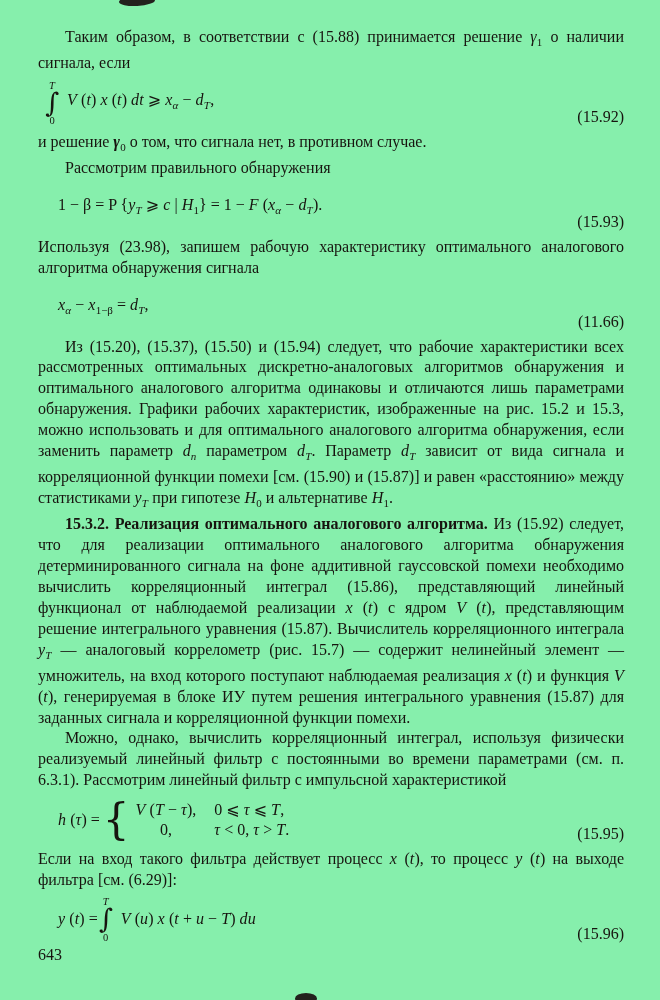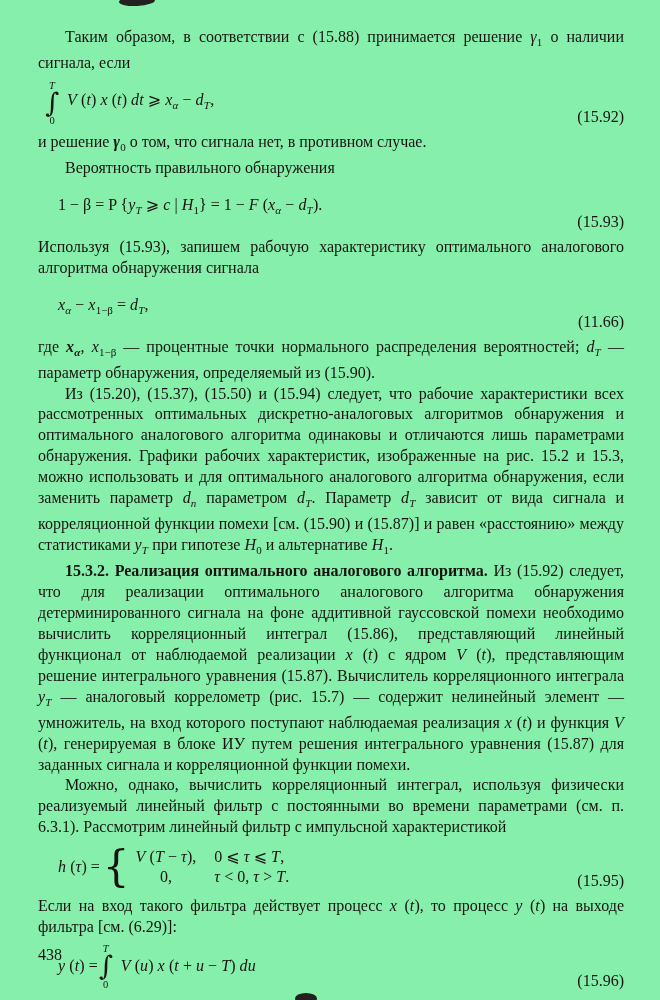--- a/index.html
+++ b/index.html
@@ -45,39 +45,38 @@
           <span class="lim ital">T</span>
           <span class="sign">∫</span>
           <span class="lim">0</span>
         </span>
         <span>&nbsp;<i>V</i> (<i>t</i>) <i>x</i> (<i>t</i>) <i>dt</i> ⩾ <i>x<sub>α</sub></i> − <i>d<sub>T</sub></i>,</span>
       </span>
       <span class="num">(15.92)</span>
     </div>
 
     <p class="body">и решение <b><i>γ</i></b><sub>0</sub> о том, что сигнала нет, в противном случае.</p>
-    <p class="body ind">Вероятность правильного обнаружения</p>
+    <p class="body ind">Рассмотрим правильного обнаружения</p>
 
     <div class="eq">
       <span class="ebody">
         <span>1 − β = P {<i>y<sub>T</sub></i> ⩾ <i>c</i> | <i>H</i><sub>1</sub>} = 1 − <i>F</i> (<i>x<sub>α</sub></i> − <i>d<sub>T</sub></i>).</span>
       </span>
       <span class="num">(15.93)</span>
     </div>
 
-    <p class="body">Используя (15.93), запишем рабочую характеристику оптимального аналогового алгоритма обнаружения сигнала</p>
+    <p class="body">Используя (23.98), запишем рабочую характеристику оптимального аналогового алгоритма обнаружения сигнала</p>
 
     <div class="eq">
       <span class="ebody">
         <span><i>x<sub>α</sub></i> − <i>x</i><sub>1−β</sub> = <i>d<sub>T</sub></i>,</span>
       </span>
       <span class="num">(11.66)</span>
     </div>
 
-    <p class="body">где <b><i>x<sub>α</sub></i></b>, <i>x</i><sub>1−β</sub> — процентные точки нормального распределения вероятностей; <i>d<sub>T</sub></i> — параметр обнаружения, определяемый из (15.90).</p>
     <p class="body ind">Из (15.20), (15.37), (15.50) и (15.94) следует, что рабочие характеристики всех рассмотренных оптимальных дискретно-аналоговых алгоритмов обнаружения и оптимального аналогового алгоритма одинаковы и отличаются лишь параметрами обнаружения. Графики рабочих характеристик, изображенные на рис. 15.2 и 15.3, можно использовать и для оптимального аналогового алгоритма обнаружения, если заменить параметр <i>d<sub>n</sub></i> параметром <i>d<sub>T</sub></i>. Параметр <i>d<sub>T</sub></i> зависит от вида сигнала и корреляционной функции помехи [см. (15.90) и (15.87)] и равен «расстоянию» между статистиками <i>y<sub>T</sub></i> при гипотезе <i>H</i><sub>0</sub> и альтернативе <i>H</i><sub>1</sub>.</p>
     <p class="body ind"><b>15.3.2. Реализация оптимального аналогового алгоритма.</b> Из (15.92) следует, что для реализации оптимального аналогового алгоритма обнаружения детерминированного сигнала на фоне аддитивной гауссовской помехи необходимо вычислить корреляционный интеграл (15.86), представляющий линейный функционал от наблюдаемой реализации <i>x</i> (<i>t</i>) с ядром <i>V</i> (<i>t</i>), представляющим решение интегрального уравнения (15.87). Вычислитель корреляционного интеграла <i>y<sub>T</sub></i> — аналоговый коррелометр (рис. 15.7) — содержит нелинейный элемент — умножитель, на вход которого поступают наблюдаемая реализация <i>x</i> (<i>t</i>) и функция <i>V</i> (<i>t</i>), генерируемая в блоке ИУ путем решения интегрального уравнения (15.87) для заданных сигнала и корреляционной функции помехи.</p>
     <p class="body ind">Можно, однако, вычислить корреляционный интеграл, используя физически реализуемый линейный фильтр с постоянными во времени параметрами (см. п. 6.3.1). Рассмотрим линейный фильтр с импульсной характеристикой</p>
 
     <div class="eq">
       <span class="ebody">
         <span><i>h</i> (<i>τ</i>) = </span>
         <span class="cases">
           <span class="brace">{</span>
           <span class="cgrid">
@@ -101,14 +100,14 @@
           <span class="sign">∫</span>
           <span class="lim">0</span>
         </span>
         <span>&nbsp;<i>V</i> (<i>u</i>) <i>x</i> (<i>t</i> + <i>u</i> − <i>T</i>) <i>du</i></span>
       </span>
       <span class="num">(15.96)</span>
     </div>
 
   </div>
 
-  <div class="pagenum">438</div>
+  <div class="pagenum">643</div>
 </div>
 
 </body></html>

